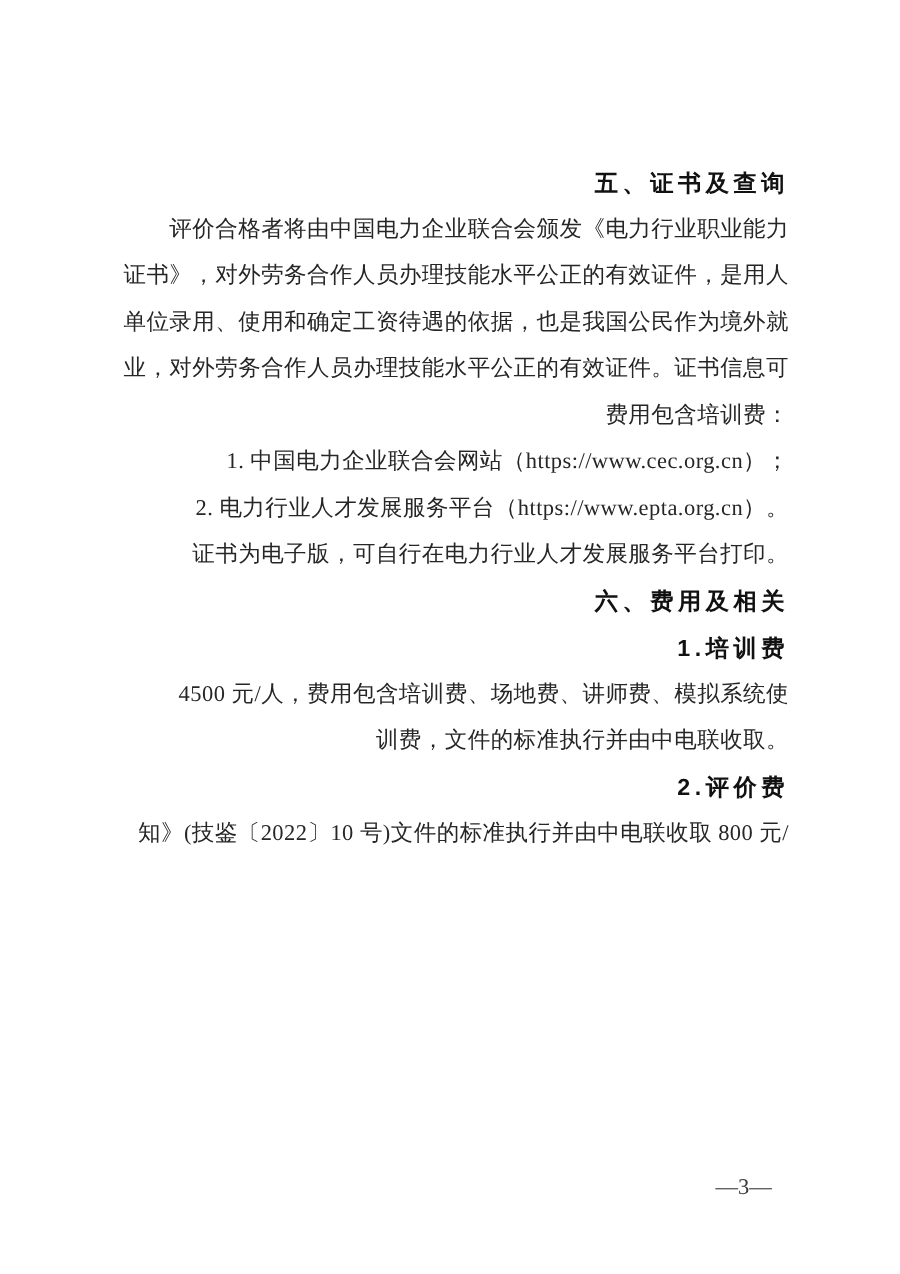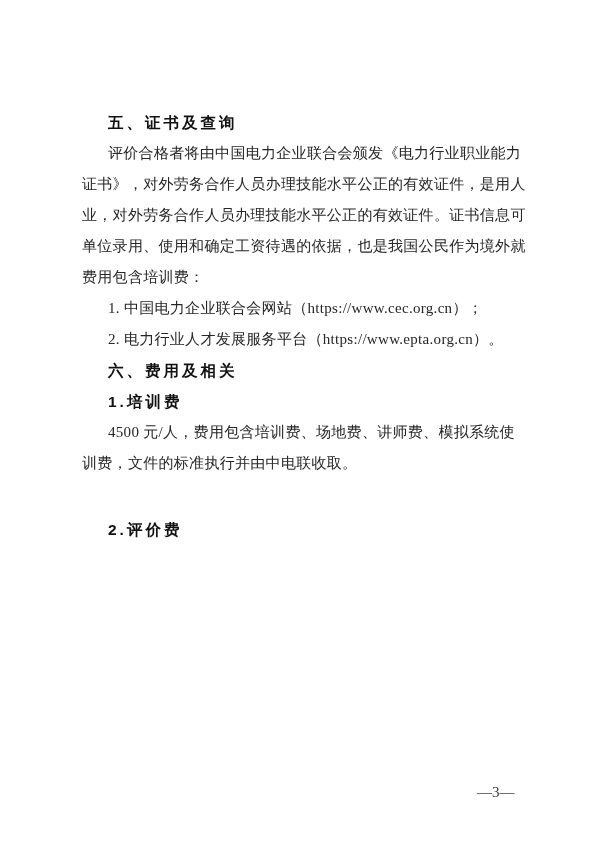--- a/index.html
+++ b/index.html
@@ -20,33 +20,33 @@
     position: absolute;
     left: 82px;
     top: 107px;
     width: 444px;
   }
   .line {
     font-size: 15px;
     line-height: 31px;
     letter-spacing: 0.3px;
     white-space: pre;
+    text-align: right;
   }
   .ind {
     text-indent: 26px;
   }
   .h {
     font-family: "Liberation Sans", "DejaVu Sans", sans-serif;
     font-weight: 700;
     color: #111111;
     letter-spacing: 3px;
     font-size: 15.5px;
   }
   .gap {
-    margin-top: 35px;
   }
   .pagenum {
     position: absolute;
     left: 477px;
     top: 784px;
     font-size: 15px;
     color: #3a3a3a;
     letter-spacing: 0px;
     font-family: "Liberation Serif", "DejaVu Serif", serif;
   }
@@ -54,31 +54,33 @@
 </head>
 <body>
 
 <div class="page">
   <div class="textblock">
 
     <div class="line h ind">五、证书及查询</div>
 
     <div class="line ind">评价合格者将由中国电力企业联合会颁发《电力行业职业能力</div>
     <div class="line">证书》，对外劳务合作人员办理技能水平公正的有效证件，是用人</div>
+    <div class="line">单位录用、使用和确定工资待遇的依据，也是我国公民作为境外就</div>
     <div class="line">业，对外劳务合作人员办理技能水平公正的有效证件。证书信息可</div>
-    <div class="line">单位录用、使用和确定工资待遇的依据，也是我国公民作为境外就</div>
     <div class="line">费用包含培训费：</div>
 
     <div class="line ind">1. 中国电力企业联合会网站（https://www.cec.org.cn）；</div>
     <div class="line ind">2. 电力行业人才发展服务平台（https://www.epta.org.cn）。</div>
+    <div class="line">证书为电子版，可自行在电力行业人才发展服务平台打印。</div>
 
     <div class="line h ind">六、费用及相关</div>
 
     <div class="line h ind">1.培训费</div>
     <div class="line ind">4500 元/人，费用包含培训费、场地费、讲师费、模拟系统使</div>
     <div class="line">训费，文件的标准执行并由中电联收取。</div>
 
     <div class="line h ind gap">2.评价费</div>
+    <div class="line">知》(技鉴〔2022〕10 号)文件的标准执行并由中电联收取 800 元/</div>
 
   </div>
 
   <div class="pagenum">—3—</div>
 </div>
 
 </body></html>

